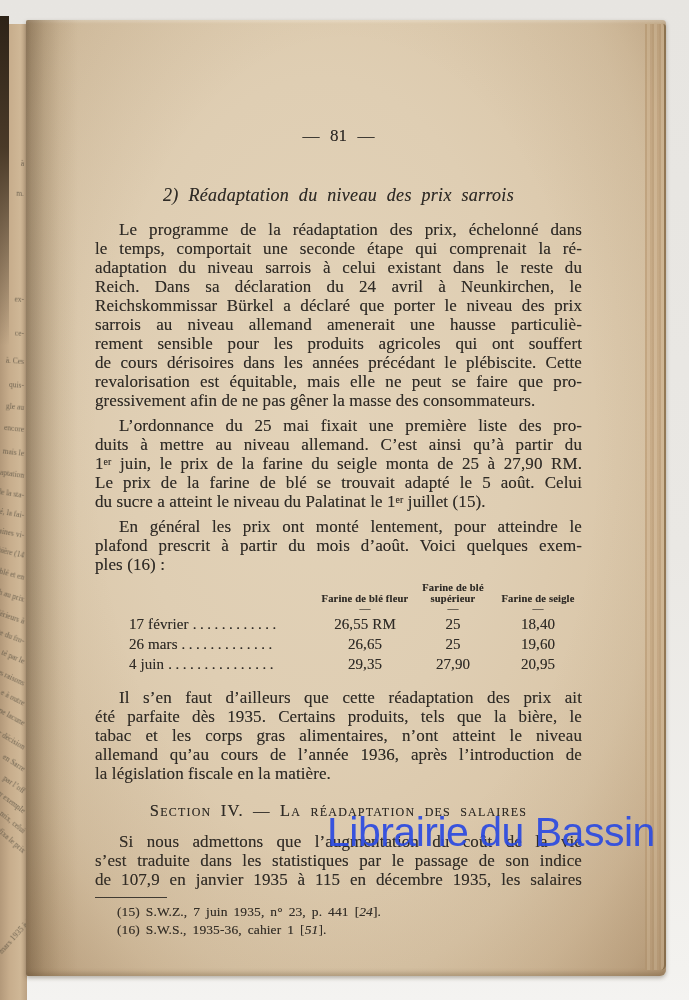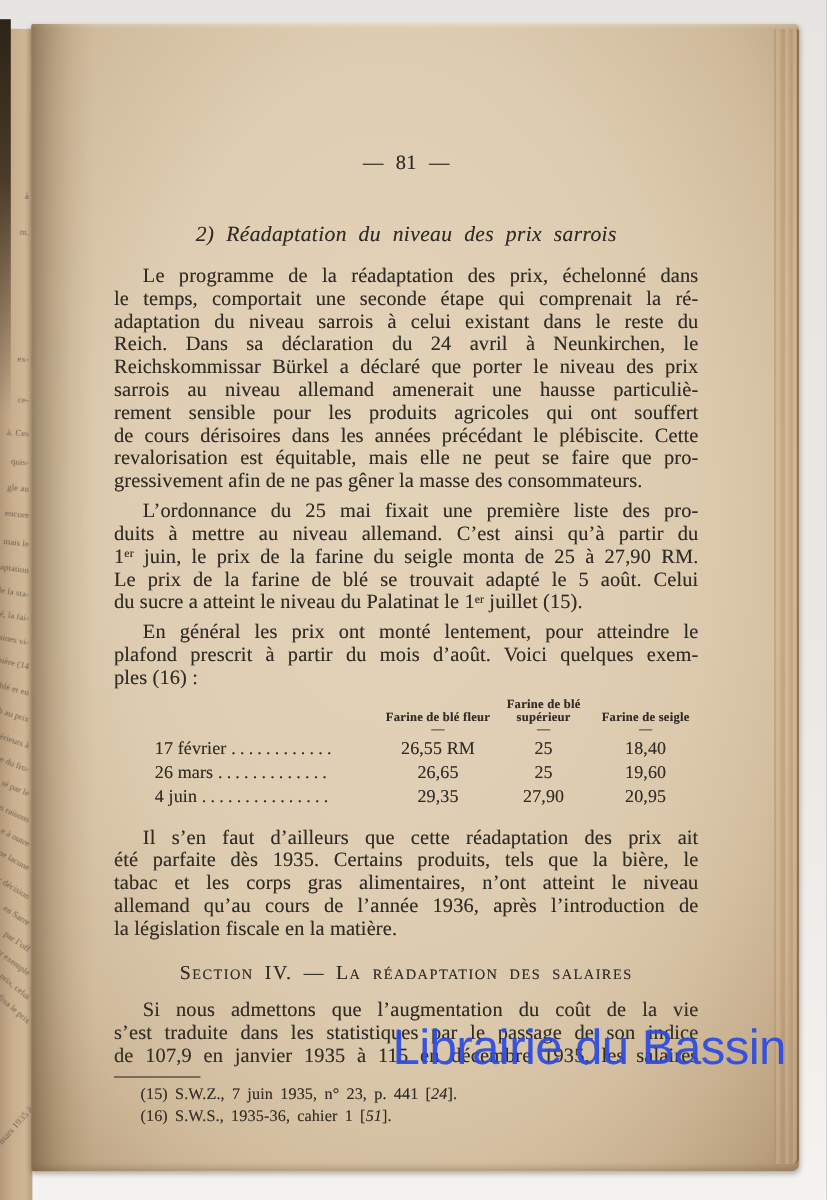--- a/index.html
+++ b/index.html
@@ -50,21 +50,21 @@
   .tdate{white-space:nowrap;}
   .tdots{letter-spacing:3.5px;margin-left:4px;}
   .tval{text-align:center;}
   .section-heading{margin-top:18px;text-align:center;font-variant:small-caps;
     font-size:16.5px;letter-spacing:1.2px;word-spacing:4px;}
   .para.after-section{margin-top:12px;}
   .footrule{margin-top:8px;width:72px;border-top:1.6px solid #3b3832;}
   .footnotes{margin-top:5px;font-size:13.5px;line-height:17.5px;}
   .footnote{padding-left:22px;word-spacing:2.5px;}
   
-  .watermark{position:absolute;left:327px;top:850px;z-index:5;
+  .watermark{position:absolute;left:327px;top:809px;z-index:5;
     font-family:"Liberation Sans","DejaVu Sans",sans-serif;
     font-size:41px;font-weight:400;letter-spacing:-.5px;color:#2c4be1;opacity:.93;
     white-space:nowrap;pointer-events:none;}
   
   .frag-bottom{position:absolute;left:-8px;top:930px;transform:rotate(-48deg);
     font-size:8px;color:#4f4839;opacity:.7;filter:blur(.3px);white-space:nowrap;}
 </style>
 </head>
 <body>
 

